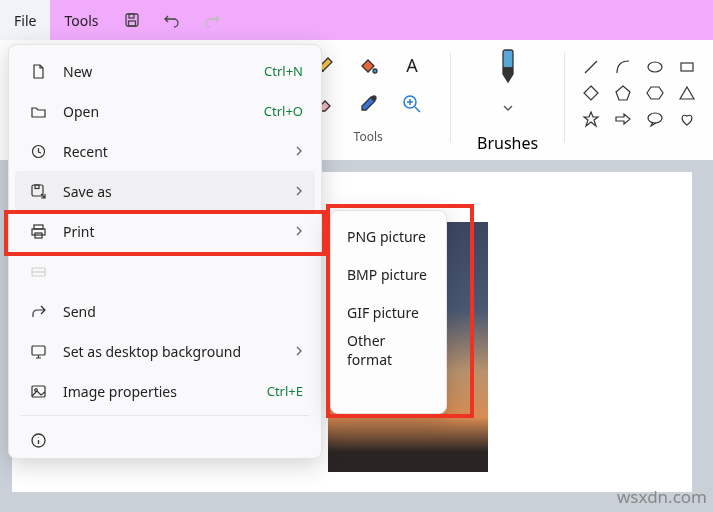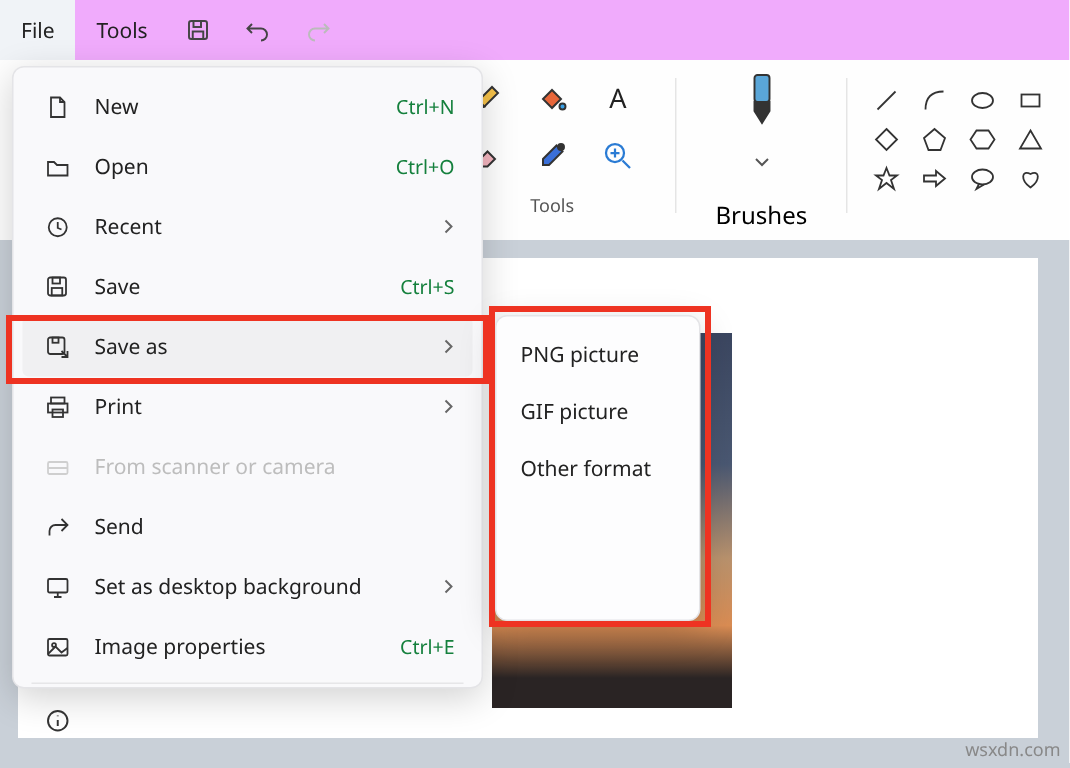--- a/index.html
+++ b/index.html
@@ -23,25 +23,25 @@
   .canvas .photo { position: absolute; left: 316px; top: 50px; width: 160px; height: 250px; background: linear-gradient(#3b4660 0%, #4a5872 35%, #b9926d 60%, #d98c53 78%, #2a2424 92%); }
   .dropdown { position: absolute; left: 8px; top: 44px; width: 314px; height: 415px; background: #f9f9fb; border: 1px solid #e4e4e7; border-radius: 8px; box-shadow: 0 6px 24px rgba(0,0,0,.18); padding: 6px 6px 0 6px; }
   .ditem { height: 40px; display: flex; align-items: center; padding: 0 12px; border-radius: 4px; font-size: 14px; color: #222; position: relative; }
   .ditem.hover { background: #f0f0f2; }
   .ditem .ico { width: 22px; margin-right: 14px; display: flex; align-items: center; justify-content: center; color: #333; }
   .ditem.disabled { color: #bdbdbd; }
   .ditem.disabled .ico { color: #cfcfcf; }
   .ditem .short { margin-left: auto; font-size: 13px; color: #15803d; }
   .ditem .chev { margin-left: auto; color: #666; }
   .sep { height: 1px; background: #e6e6e8; margin: 4px 6px; }
-  .submenu { position: absolute; left: 330px; top: 210px; width: 137px; height: 204px; background: #fdfdfe; border: 1px solid #e4e4e7; border-radius: 8px; box-shadow: 0 6px 24px rgba(0,0,0,.18); padding: 6px 0; }
+  .submenu { position: absolute; left: 330px; top: 210px; width: 117px; height: 204px; background: #fdfdfe; border: 1px solid #e4e4e7; border-radius: 8px; box-shadow: 0 6px 24px rgba(0,0,0,.18); padding: 6px 0; }
   .submenu .sitem { height: 38px; padding: 0 16px; display: flex; align-items: center; font-size: 14px; color: #222; }
   .redbox1 { position: absolute; left: 4px; top: 210px; width: 322px; height: 46px; border: 4px solid #e32; pointer-events: none; }
   .redbox2 { position: absolute; left: 326px; top: 204px; width: 148px; height: 214px; border: 4px solid #e32; pointer-events: none; }
-  .watermark { position: absolute; right: 6px; bottom: 4px; font-size: 12px; color: #888; }
+  .watermark { position: absolute; right: 6px; bottom: 4px; font-size: 17px; color: #888; }
   svg { display: block; }
 </style>
 </head>
 <body>
 
 <div class="menubar">
   <div class="mitem active">File</div>
   <div class="mitem">Tools</div>
   <div class="icobtn">
     <svg width="16" height="16" viewBox="0 0 16 16" fill="none" stroke="currentColor" stroke-width="1.3">
@@ -215,31 +215,20 @@
           <path d="M8.5 5 V9 L11 10"></path>
         </svg>
       </span>
     <span>Recent</span>
     <span class="chev">
         <svg width="8" height="12" viewBox="0 0 8 12" fill="none" stroke="currentColor" stroke-width="1.3">
           <path d="M2 2 L6 6 L2 10"></path>
         </svg>
       </span>
   </div>
-  <div class="ditem">
-    <span class="ico">
-        <svg width="16" height="16" viewBox="0 0 16 16" fill="none" stroke="currentColor" stroke-width="1.2">
-          <rect x="2" y="2" width="12" height="12" rx="1.5"></rect>
-          <rect x="5" y="2" width="5" height="4"></rect>
-          <rect x="4.5" y="9" width="7" height="5"></rect>
-        </svg>
-      </span>
-    <span>Save</span>
-    <span class="short">Ctrl+S</span>
-  </div>
   <div class="ditem hover">
     <span class="ico">
         <svg width="17" height="17" viewBox="0 0 17 17" fill="none" stroke="currentColor" stroke-width="1.2">
           <rect x="2" y="2" width="11" height="11" rx="1.5"></rect>
           <rect x="5" y="2" width="4" height="3.5"></rect>
           <path d="M11 11 L15 15 M15 11 V15 H11"></path>
         </svg>
       </span>
     <span>Save as</span>
     <span class="chev">
@@ -263,21 +252,20 @@
         </svg>
       </span>
   </div>
   <div class="ditem disabled">
     <span class="ico">
         <svg width="17" height="17" viewBox="0 0 17 17" fill="none" stroke="currentColor" stroke-width="1.2">
           <rect x="2" y="5" width="13" height="8" rx="1"></rect>
           <path d="M2 9 H15"></path>
         </svg>
       </span>
-    <span>From scanner or camera</span>
   </div>
   <div class="ditem">
     <span class="ico">
         <svg width="17" height="17" viewBox="0 0 17 17" fill="none" stroke="currentColor" stroke-width="1.2">
           <path d="M11 3 L15 7 L11 11 M15 7 H7 a4 4 0 0 0 -4 4 V14"></path>
         </svg>
       </span>
     <span>Send</span>
   </div>
   <div class="ditem">
@@ -311,20 +299,21 @@
         <svg width="17" height="17" viewBox="0 0 17 17" fill="none" stroke="currentColor" stroke-width="1.3">
           <circle cx="8.5" cy="8.5" r="6.5"></circle>
           <path d="M8.5 5 V5.5 M8.5 8 V12"></path>
         </svg>
       </span>
   </div>
 </div>
 
 <div class="submenu">
   <div class="sitem">PNG picture</div>
+  <div class="sitem">BMP picture</div>
   <div class="sitem">GIF picture</div>
   <div class="sitem">Other format</div>
 </div>
 
 <div class="redbox1"></div>
 <div class="redbox2"></div>
 
 <div class="watermark">wsxdn.com</div>
 
 </body></html>

